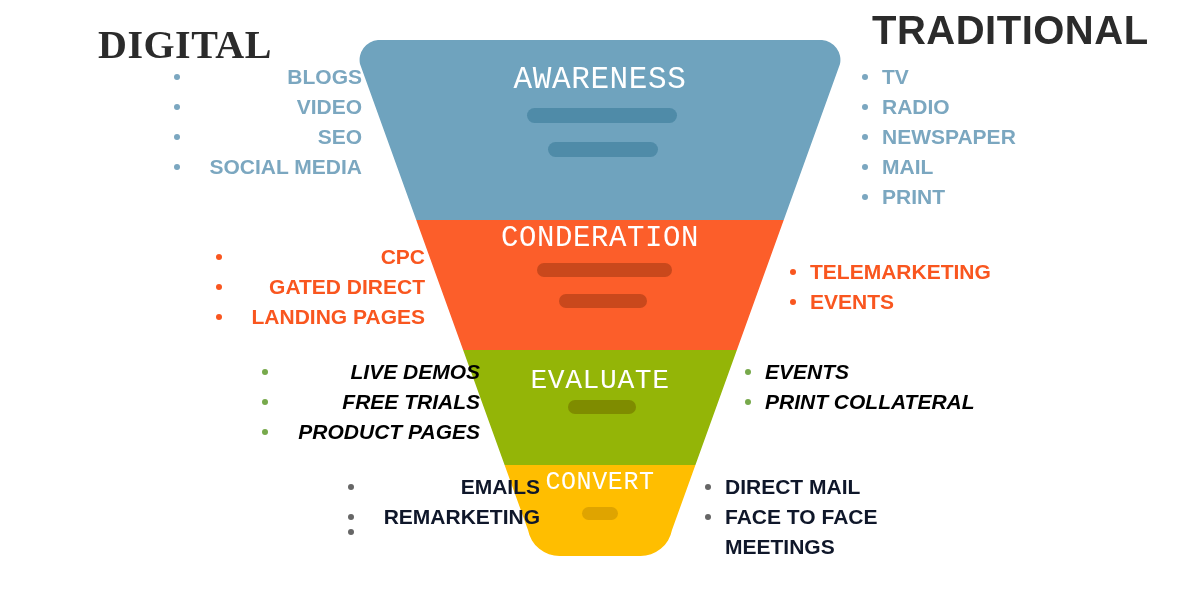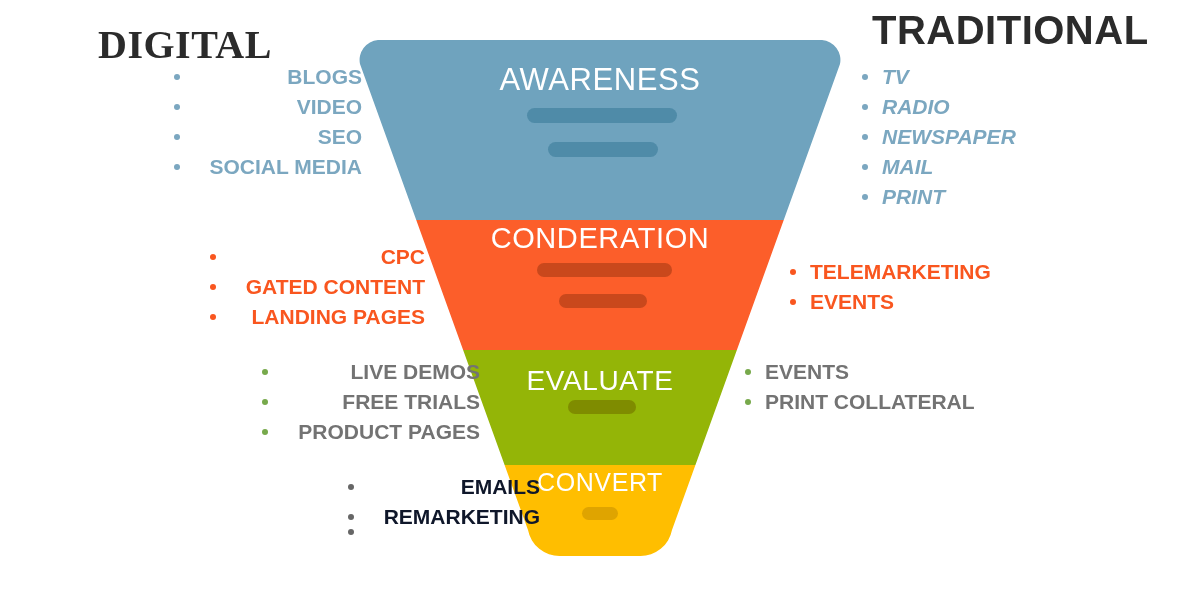--- a/index.html
+++ b/index.html
@@ -32,20 +32,21 @@
   }
 
   .funnel-stage-label {
     position: absolute;
     color: #ffffff;
     font-weight: 400;
     letter-spacing: 0.6px;
     text-align: center;
     white-space: nowrap;
     line-height: 1;
+    font-family: Liberation Mono, monospace;
   }
   #label-awareness   { left: 360px; width: 480px; top: 64px;  font-size: 31px; }
   #label-conderation { left: 360px; width: 480px; top: 224px; font-size: 29px; }
   #label-evaluate    { left: 360px; width: 480px; top: 367px; font-size: 28px; }
   #label-convert     { left: 360px; width: 480px; top: 470px; font-size: 25px; }
 
   
   .col {
     position: absolute;
   }
@@ -94,33 +95,33 @@
 
   
   .col-right ul.items li { padding-left: 20px; }
   .col-right ul.items li .bullet { left: 0; }
 
   
   .tier-blue   { color: #7BA7C0; }
   .tier-blue   .bullet { background: #7BA7C0; }
   .tier-orange { color: #F9561F; }
   .tier-orange .bullet { background: #F9561F; }
-  .tier-green  { color: #737373; }
+  .tier-green  { color: #000000; font-style: italic; }
   .tier-green  .bullet { background: #77A94B; }
   .tier-gray   { color: #0f172a; }
   .tier-gray   .bullet { background: #666666; }
   .tier-gray li { font-weight: normal; font-size: 21px; }
 
   
   #list-blue-left   { right: 838px; top: 62px;  }
   #list-orange-left { right: 775px; top: 242px; }
   #list-green-left  { right: 720px; top: 357px; }
   #list-gray-left   { right: 660px; top: 472px; }
 
-  #list-blue-right   { left: 862px; top: 62px; font-style: italic;  }
+  #list-blue-right   { left: 862px; top: 62px;  }
   #list-orange-right { left: 790px; top: 257px; }
   #list-green-right  { left: 745px; top: 357px; }
   #list-gray-right   { left: 705px; top: 472px; }
 </style>
 </head>
 <body>
 
 <div id="stage">
 
   <svg id="funnel-svg" viewBox="0 0 1200 600">
@@ -175,21 +176,21 @@
       <li><span class="bullet"></span><span class="txt">BLOGS</span></li>
       <li><span class="bullet"></span><span class="txt">VIDEO</span></li>
       <li><span class="bullet"></span><span class="txt">SEO</span></li>
       <li><span class="bullet"></span><span class="txt">SOCIAL MEDIA</span></li>
     </ul>
   </div>
 
   <div class="col col-left" id="list-orange-left">
     <ul class="items tier-orange">
       <li><span class="bullet"></span><span class="txt">CPC</span></li>
-      <li><span class="bullet"></span><span class="txt">GATED CONTENT</span></li>
+      <li><span class="bullet"></span><span class="txt">GATED DIRECT</span></li>
       <li><span class="bullet"></span><span class="txt">LANDING PAGES</span></li>
     </ul>
   </div>
 
   <div class="col col-left" id="list-green-left">
     <ul class="items tier-green">
       <li><span class="bullet"></span><span class="txt">LIVE DEMOS</span></li>
       <li><span class="bullet"></span><span class="txt">FREE TRIALS</span></li>
       <li><span class="bullet"></span><span class="txt">PRODUCT PAGES</span></li>
     </ul>
@@ -220,14 +221,21 @@
     </ul>
   </div>
 
   <div class="col col-right" id="list-green-right">
     <ul class="items tier-green">
       <li><span class="bullet"></span><span class="txt">EVENTS</span></li>
       <li><span class="bullet"></span><span class="txt">PRINT COLLATERAL</span></li>
     </ul>
   </div>
 
+  <div class="col col-right" id="list-gray-right">
+    <ul class="items tier-gray">
+      <li><span class="bullet"></span><span class="txt">DIRECT MAIL</span></li>
+      <li><span class="bullet"></span><span class="txt">FACE TO FACE</span></li>
+      <li class="wrap-line"><span class="txt">MEETINGS</span></li>
+    </ul>
+  </div>
 
 </div>
 
 </body></html>

